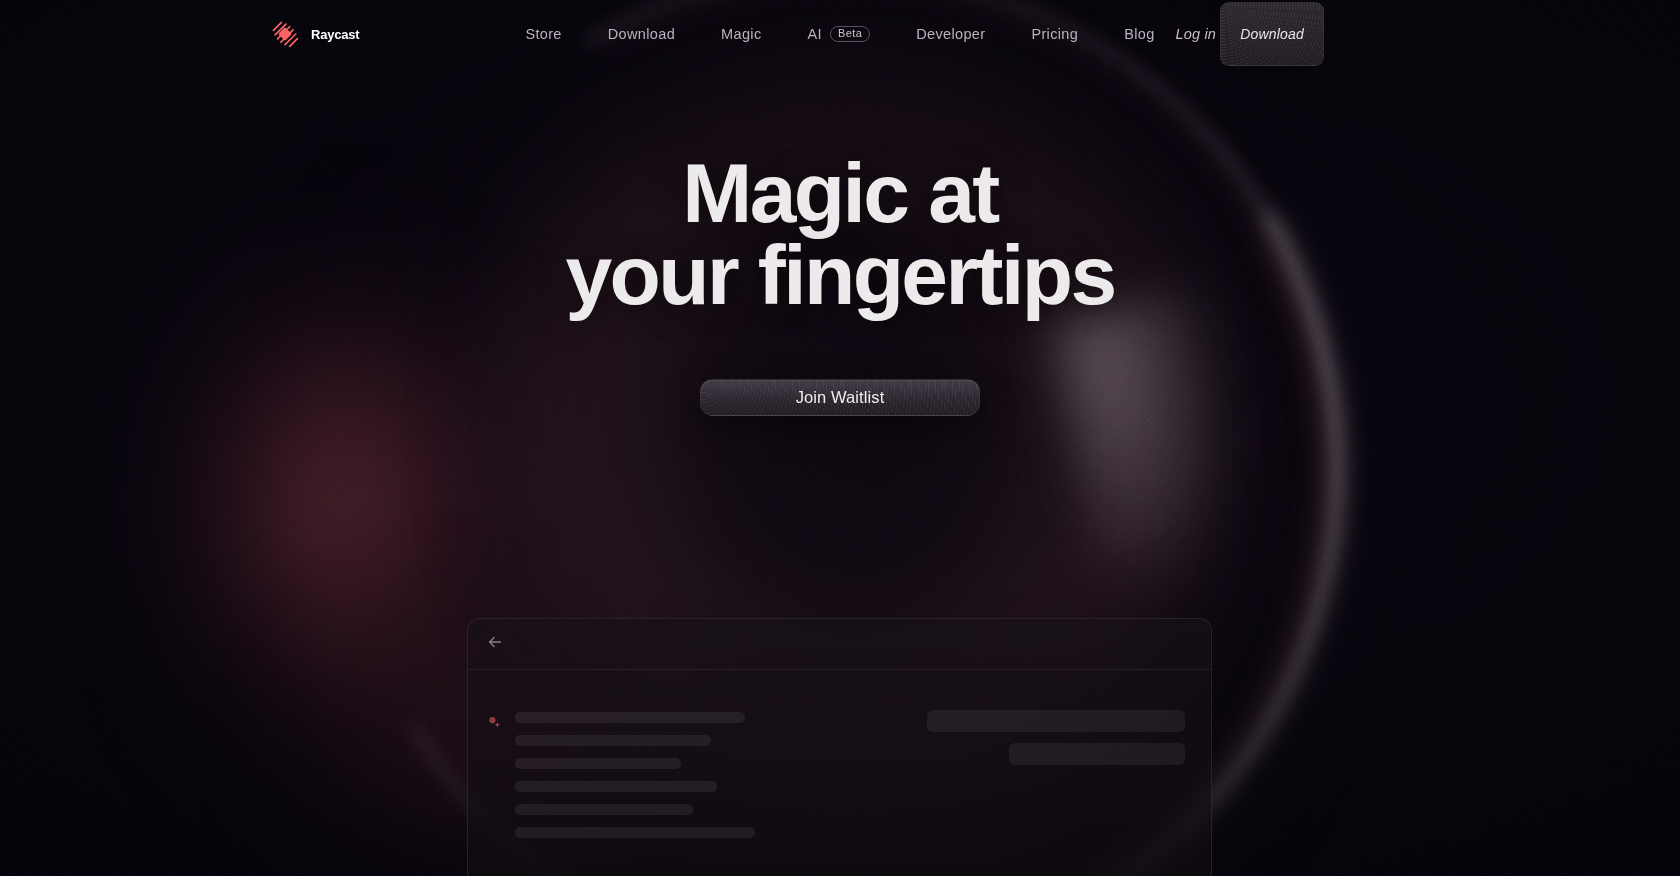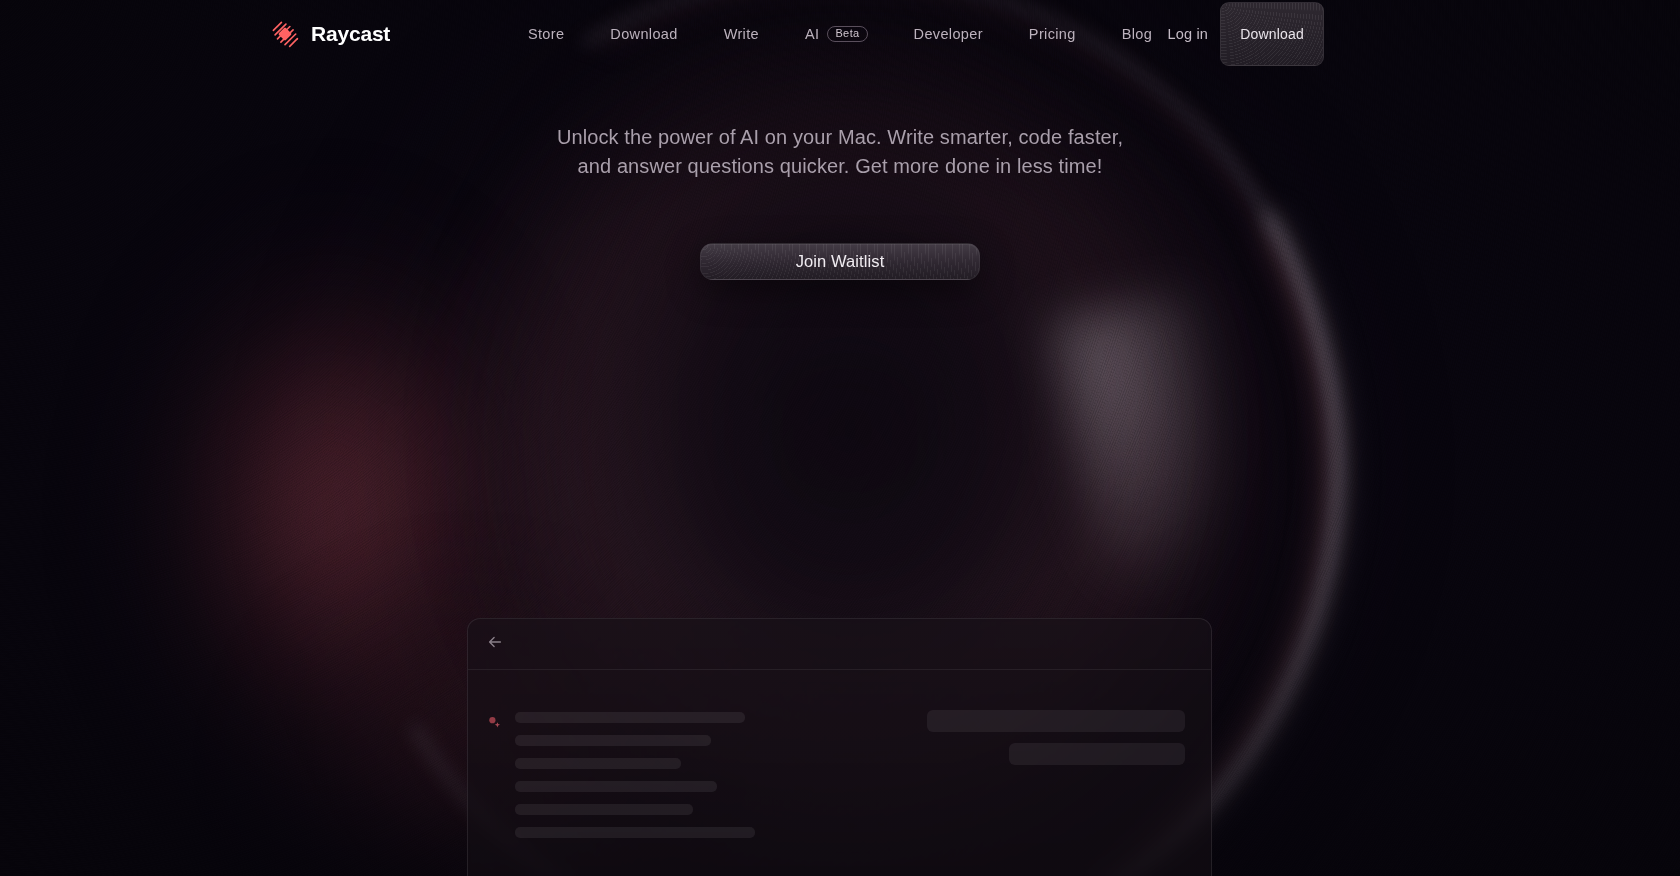--- a/index.html
+++ b/index.html
@@ -134,41 +134,41 @@
 
   
   header{
     position:relative; z-index:5;
     height:68px; width:1680px;
     display:flex; align-items:center;
     padding:0 24px;
   }
   .brand{ display:flex; align-items:center; gap:11px; margin-left:246px; cursor:pointer; }
   .brand-mark{ width:30px; height:30px; display:block; }
-  .brand-name{ font-size:21px; font-weight:700; letter-spacing:-.2px; color:#fff; }
+  .brand-name{ font-size:13px; font-weight:700; letter-spacing:-.2px; color:#fff; }
 
   nav.main-nav{
     position:absolute; left:0; right:0; top:0; height:68px;
     display:flex; align-items:center; justify-content:center; gap:8px;
     pointer-events:none;
   }
   nav.main-nav .nav-item{
     pointer-events:auto;
     font-size:14.5px; color:#bcb2bd; letter-spacing:.35px;
     padding:7px 19px; border-radius:8px; cursor:pointer;
     white-space:nowrap;
     display:flex; align-items:center; gap:8px;
   }
   .beta-pill{
     font-size:11px; letter-spacing:.4px; color:#cfc5cf;
     border:1px solid #5a4f5c; border-radius:9px;
     padding:1.5px 7px 2px; line-height:1;
   }
 
-  .header-right{ margin-left:auto; display:flex; align-items:center; gap:12px; margin-right:332px; }
+  .header-right{ margin-left:auto; display:flex; align-items:center; gap:4px; margin-right:332px;font-style:italic; }
   .login-link{ font-size:14.5px; color:#c4bbc5; cursor:pointer; letter-spacing:.2px; }
   .download-btn{
     font-size:14px; color:#e9e4ea; letter-spacing:.2px;
     padding:23px 19px; border-radius:9px; cursor:pointer;
     background:linear-gradient(180deg,#2e2830 0%,#221d25 100%);
     border:1px solid rgba(255,255,255,0.07);
     position:relative; overflow:hidden;
   }
   .download-btn::after{
     content:""; position:absolute; inset:0; opacity:.5;
@@ -271,21 +271,21 @@
   </div>
 
   <nav class="main-nav">
     <div class="nav-item">
       <span>Store</span>
     </div>
     <div class="nav-item">
       <span>Download</span>
     </div>
     <div class="nav-item">
-      <span>Write</span>
+      <span>Magic</span>
     </div>
     <div class="nav-item">
       <span>AI</span>
       <span class="beta-pill">Beta</span>
     </div>
     <div class="nav-item">
       <span>Developer</span>
     </div>
     <div class="nav-item">
       <span>Pricing</span>
@@ -295,25 +295,25 @@
     </div>
   </nav>
 
   <div class="header-right">
     <span class="login-link">Log in</span>
     <span class="download-btn">Download</span>
   </div>
 </header>
 
 <section class="hero">
-
-  <p class="subtitle">
-    <span>Unlock the power of AI on your Mac. Write smarter, code faster,</span><br>
-    <span>and answer questions quicker. Get more done in less time!</span>
-  </p>
+  <h1 class="headline">
+    <span class="l1">Magic at</span>
+    <span class="l2">your fingertips</span>
+  </h1>
+
 
   <div class="cta-wrap">
     <div class="cta-btn">Join Waitlist</div>
   </div>
 </section>
 
 <div class="preview">
 
   <div class="pv-topbar">
     <span>

